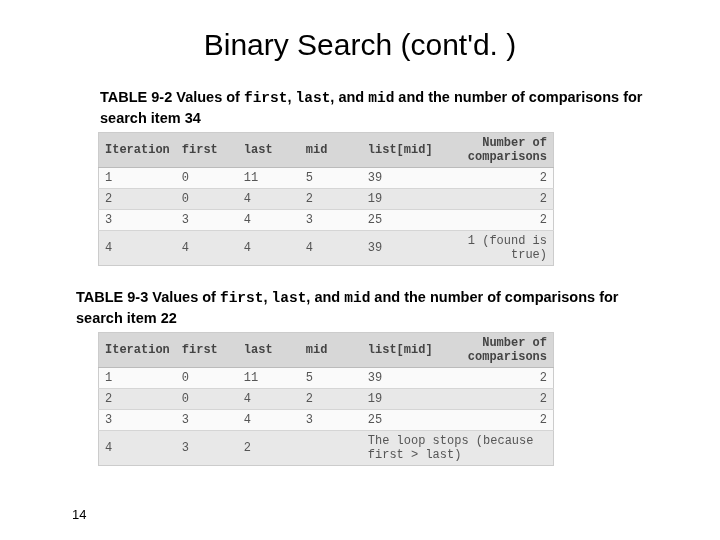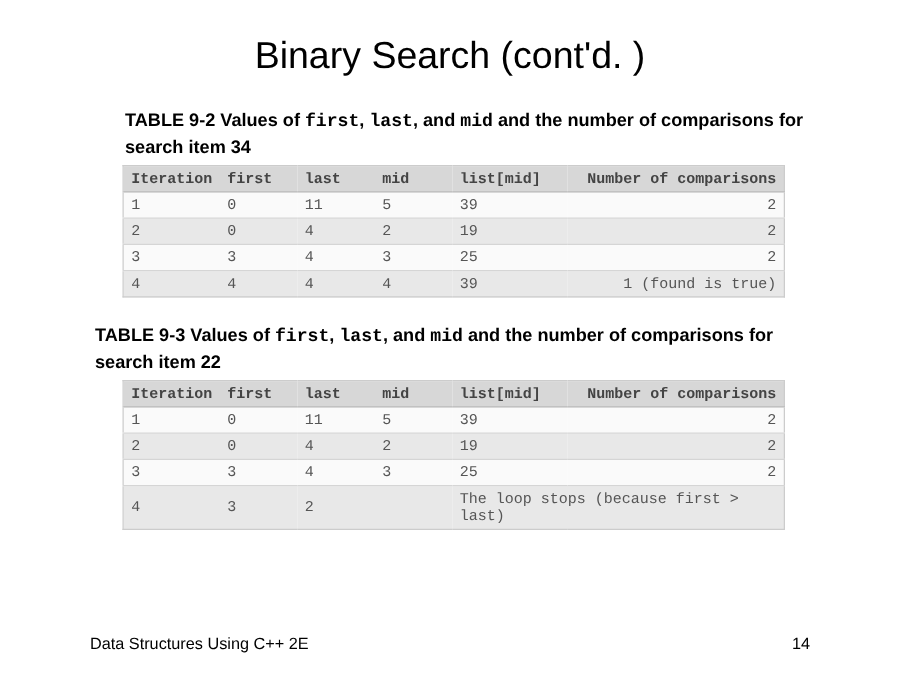--- a/index.html
+++ b/index.html
@@ -26,21 +26,21 @@
     margin-right: 60px;
     margin-bottom: 4px;
   }
   .caption .mono {
     font-family: "Courier New", Courier, monospace;
     font-weight: bold;
   }
   .tbl {
     margin: 0 98px 22px 98px;
     border-collapse: collapse;
-    width: 530px;
+    width: 456px;
     font-family: "Courier New", Courier, monospace;
     font-size: 12px;
     color: #555;
     border: 1px solid #ccc;
   }
   .tbl th, .tbl td {
     text-align: left;
     padding: 3px 6px;
     font-weight: normal;
   }
@@ -179,15 +179,14 @@
         <td class="c1">4</td>
         <td class="c2">3</td>
         <td class="c3">2</td>
         <td class="c4"></td>
         <td colspan="3">The loop stops (because first &gt; last)</td>
       </tr>
     </tbody>
 </table>
 
 <div class="footer">
-  <span>Data Structures Using C++ 2E</span>
   <span>14</span>
 </div>
 
 </body></html>

